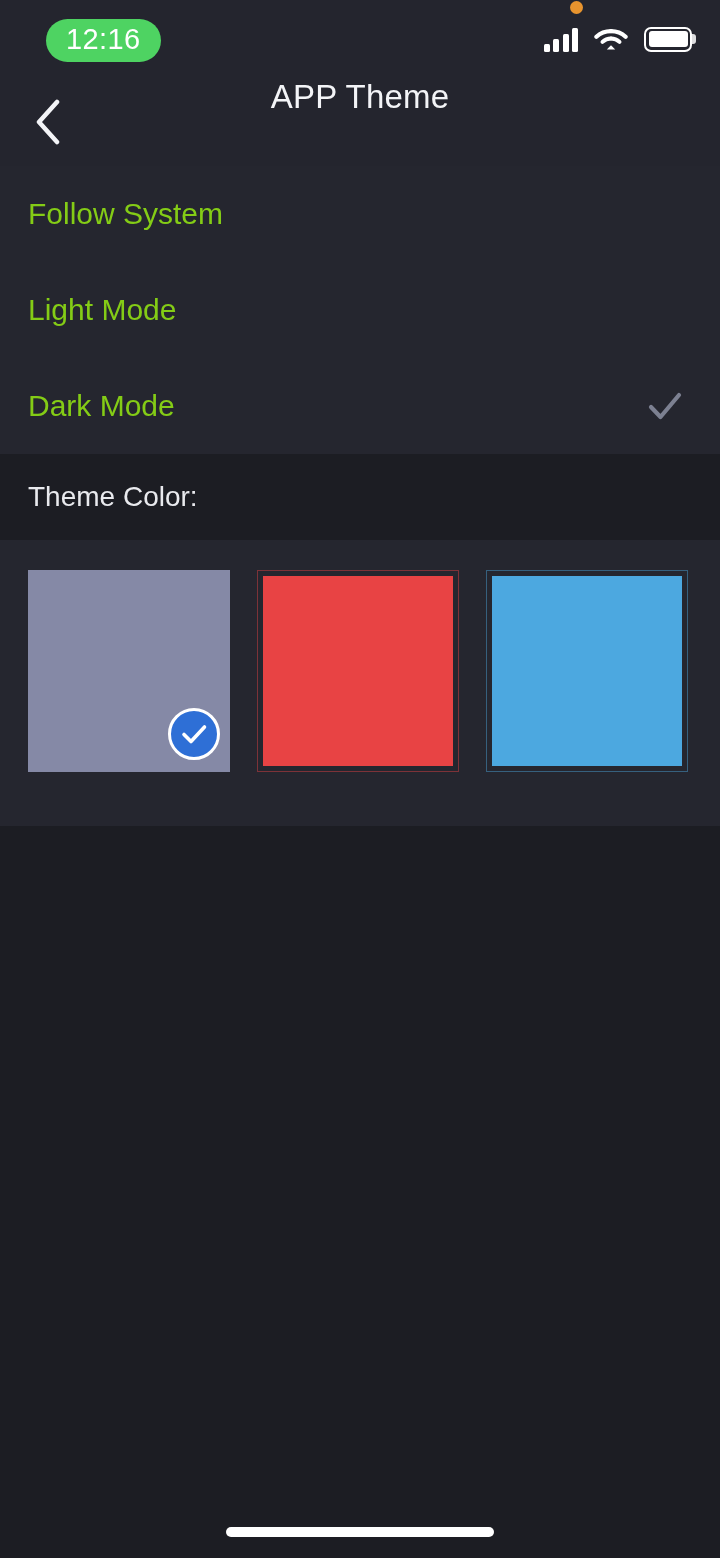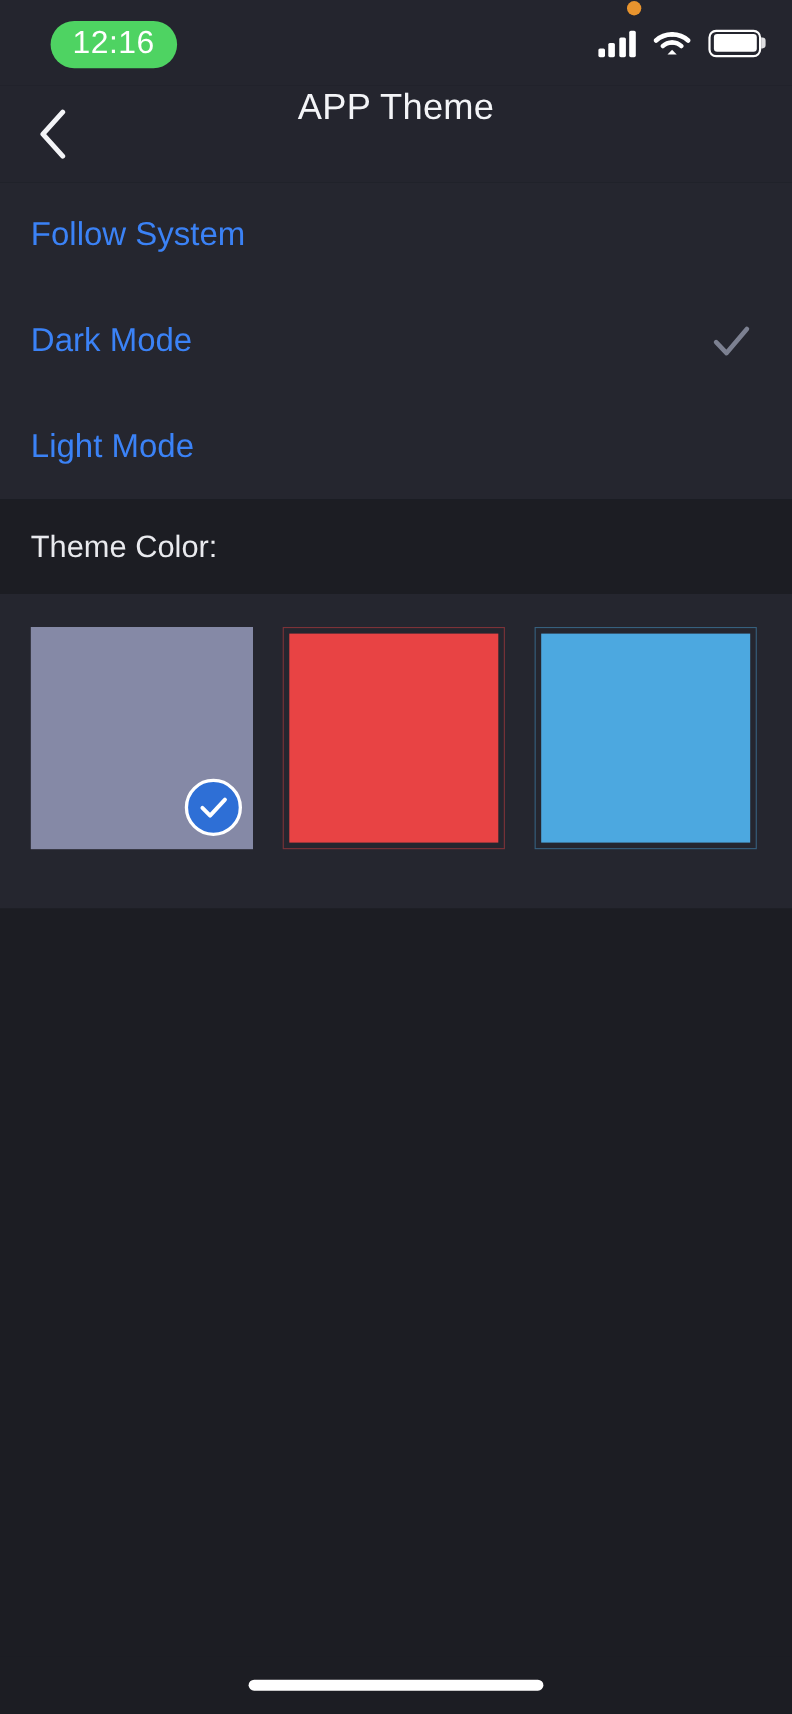--- a/index.html
+++ b/index.html
@@ -83,21 +83,21 @@
     padding:27px 0 27px 28px;
     color:#e9eaee;
     font-size:28px;
     font-weight:400;
   }
   .list { background:#25262f; }
   .list-row {
     height:96px;
     display:flex; align-items:center; justify-content:space-between;
     padding:0 36px 0 28px;
-    color:#3b82f6;
+    color:#84cc16;
     font-size:30px;
     cursor:pointer;
   }
   .row-check { width:38px; height:38px; display:block; }
 
   
   .swatch-panel {
     background:#25262f;
     padding:30px 28px 54px 28px;
     display:flex; gap:27px;
@@ -177,30 +177,30 @@
   </div>
 
 
   <div class="list">
 
     <div class="list-row">
       <span>Follow System</span>
     </div>
 
     <div class="list-row">
+      <span>Light Mode</span>
+    </div>
+
+    <div class="list-row">
       <span>Dark Mode</span>
       <span>
         <svg class="row-check" viewBox="0 0 38 38">
           <path d="M5 20l9.5 10L33 8" stroke="#7c8091" stroke-width="4.2" fill="none" stroke-linecap="round" stroke-linejoin="round"></path>
         </svg>
       </span>
-    </div>
-
-    <div class="list-row">
-      <span>Light Mode</span>
     </div>
 
   </div>
 
   <div class="section-header">Theme Color:</div>
 
   <div class="swatch-panel">
 
     <div class="swatch">
       <span class="inner" style="background:#8589a6"></span>

